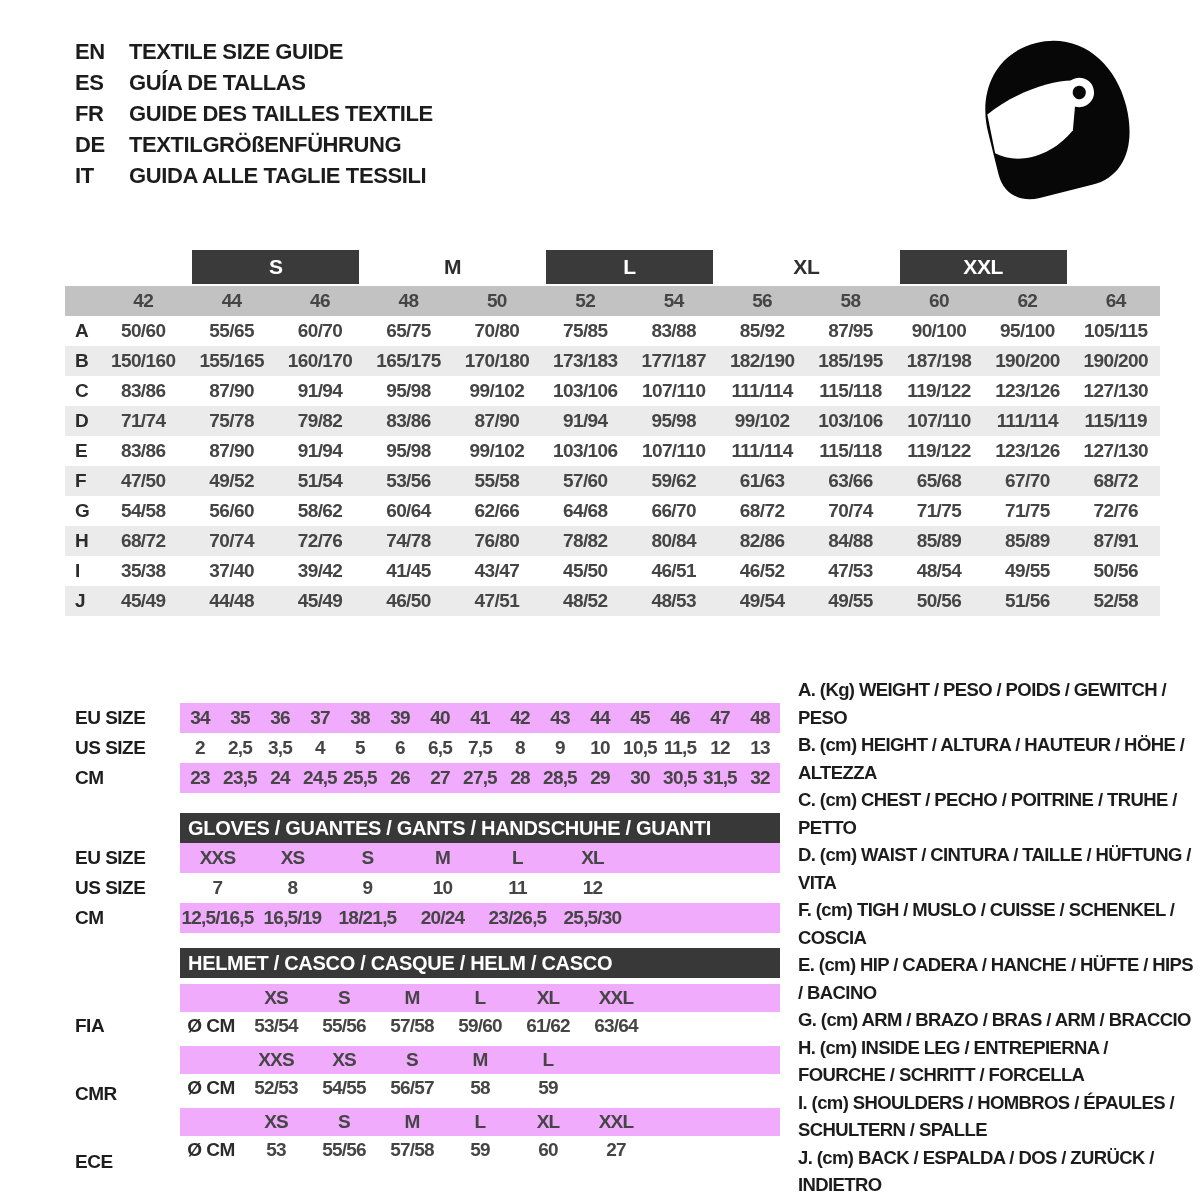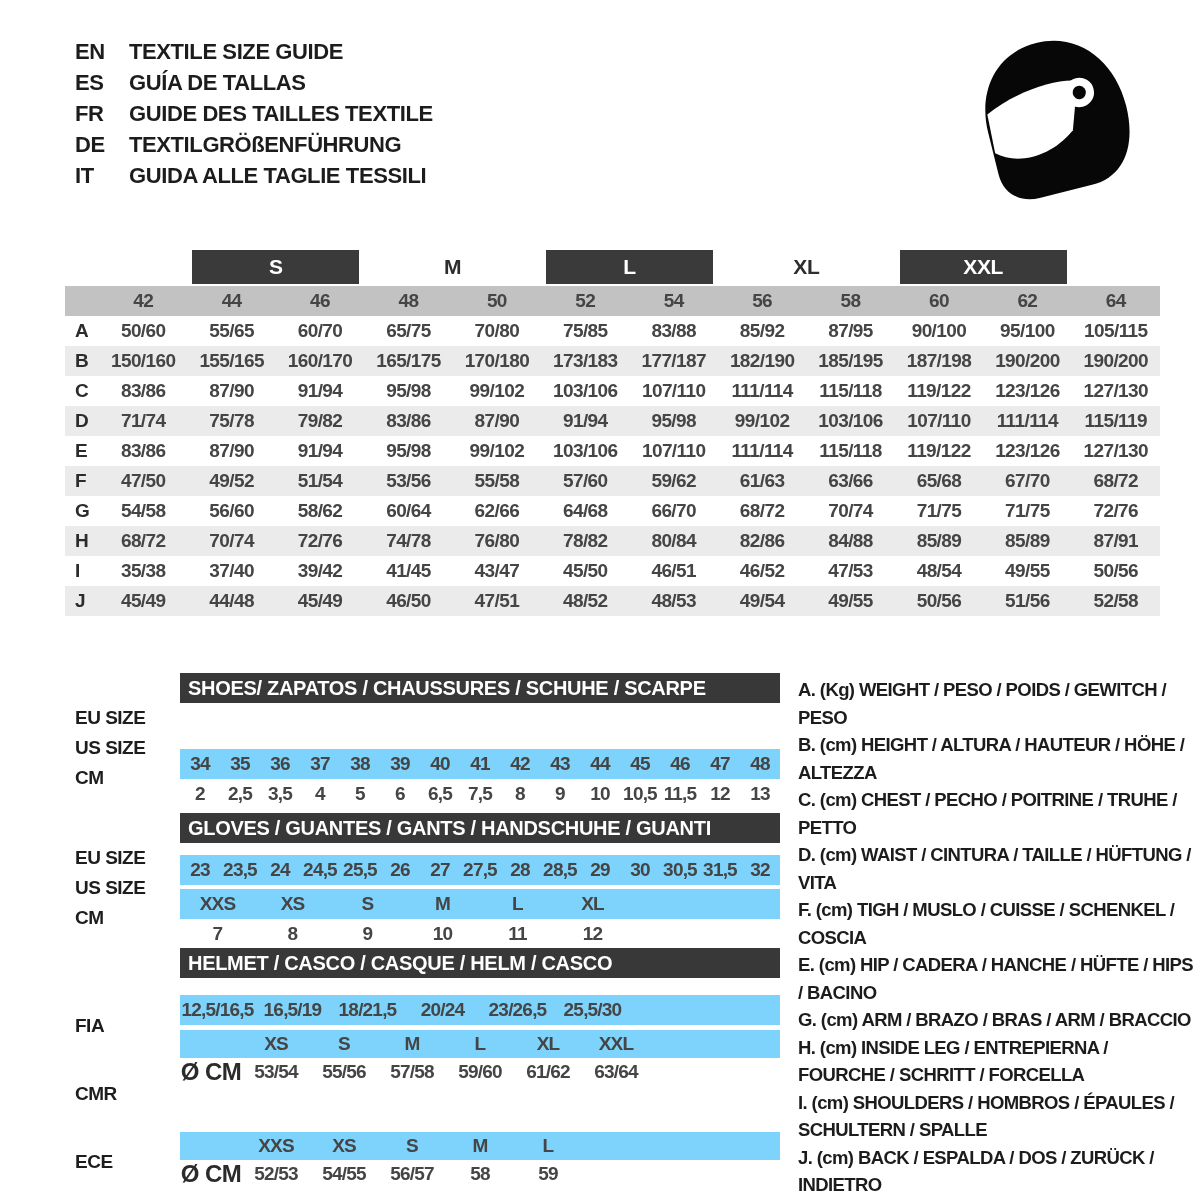--- a/index.html
+++ b/index.html
@@ -24,26 +24,26 @@
   .letter{padding-left:10px;line-height:30px;font-size:19px;color:#2b2b2b;}
   .tbody .trow{height:30px;}
   .tbody div.trow:nth-of-type(even){background:#ebebeb;}
   
   .secbar{position:absolute;left:180px;width:600px;height:30px;background:#383838;color:#fff;
           font-size:20px;line-height:30px;padding-left:8px;box-sizing:border-box;letter-spacing:-0.3px;}
   .leftlabels{position:absolute;left:75px;font-size:19px;letter-spacing:-0.5px;color:#1d1d1d;}
   .leftlabels div{height:30px;line-height:30px;}
   .secrows{position:absolute;left:180px;width:600px;}
   .srow{display:grid;height:30px;}
-  .srow.gray{background:#7dd3fc;margin-top:46px;}
+  .srow.gray{background:#f0abfc;}
   .scell{text-align:center;line-height:30px;font-size:19px;letter-spacing:-0.8px;color:#454545;}
   .shoes-grid{grid-template-columns:repeat(15,40px);}
   .gloves-grid{grid-template-columns:repeat(6,75px) 1fr;}
   .helmet-grid{grid-template-columns:62px repeat(6,68px) 1fr;}
-  .unit-cell{text-align:center;line-height:28px;font-size:24px;letter-spacing:-0.5px;color:#2b2b2b;}
+  .unit-cell{text-align:center;line-height:28px;font-size:19px;letter-spacing:-0.5px;color:#2b2b2b;}
   .hrow{height:28px;}
   .hrow .scell{line-height:28px;}
   .hgroup{margin-bottom:6px;}
   .hl{position:absolute;left:75px;height:28px;line-height:28px;font-size:19px;letter-spacing:-0.5px;color:#1d1d1d;}
   
   .legend{position:absolute;left:798px;top:676px;width:396px;}
   .legend-line{font-size:18.5px;line-height:27.5px;letter-spacing:-0.6px;color:#1c1c1c;}
 </style>
 </head>
 <body>
@@ -281,21 +281,20 @@
           <div class="cell">48/53</div>
           <div class="cell">49/54</div>
           <div class="cell">49/55</div>
           <div class="cell">50/56</div>
           <div class="cell">51/56</div>
           <div class="cell">52/58</div>
         </div>
       </div>
   </div>
 
-  <div class="secbar" style="top:673px;">SHOES/ ZAPATOS / CHAUSSURES / SCHUHE / SCARPE</div>
   <div class="leftlabels" style="top:703px;">
     <div>EU SIZE</div>
     <div>US SIZE</div>
     <div>CM</div>
   </div>
   <div class="secrows" style="top:703px;">
     <div class="srow gray shoes-grid">
 
     <div class="scell">34</div>
         <div class="scell">35</div>

